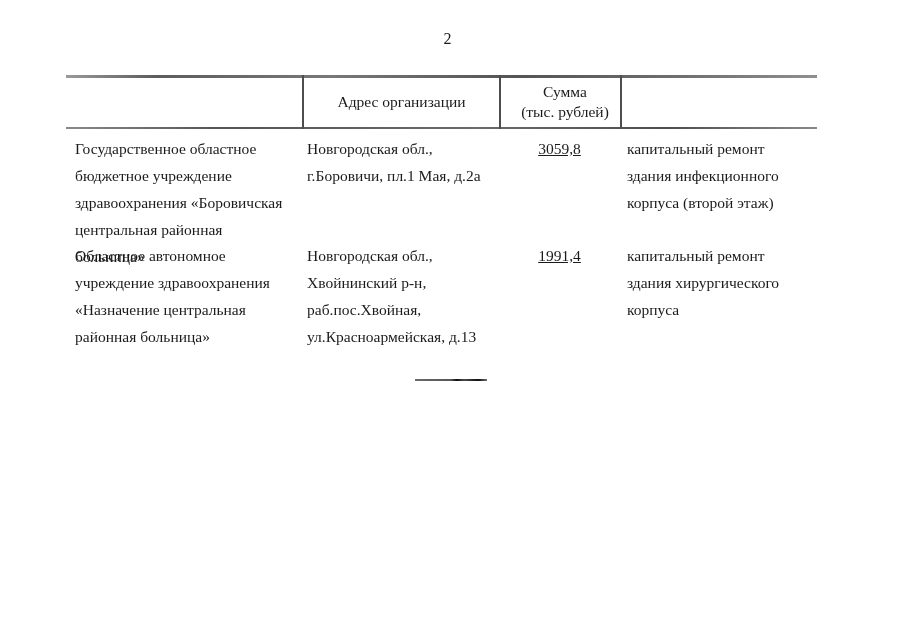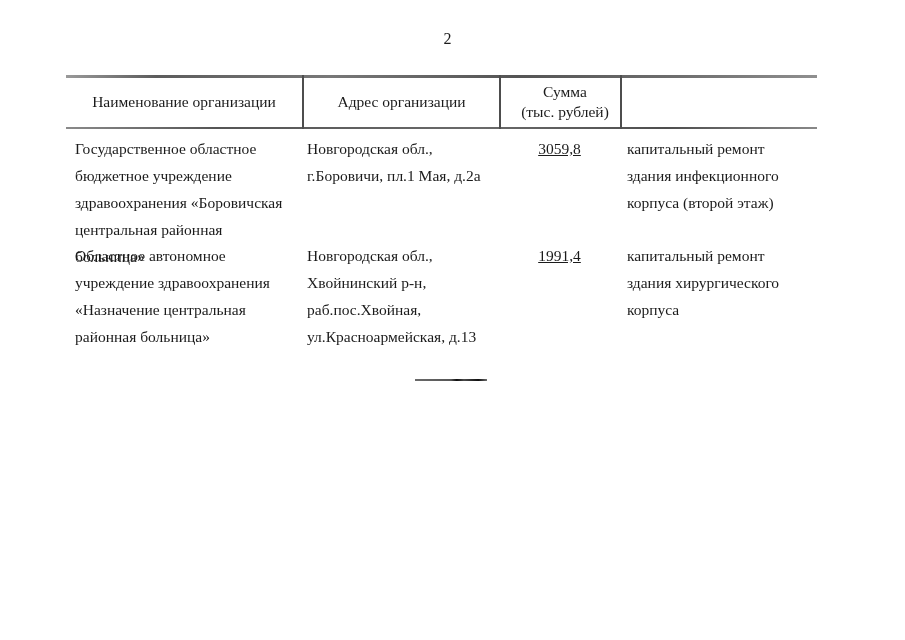--- a/index.html
+++ b/index.html
@@ -86,21 +86,20 @@
 <div class="page">
 
   <div class="page-number">2</div>
 
   <div class="rule table-top"></div>
   <div class="rule header-bottom"></div>
   <div class="rule v v1"></div>
   <div class="rule v v2"></div>
   <div class="rule v v3"></div>
 
-  <div class="th c1">Наименование организации</div>
   <div class="th c2">Адрес организации</div>
   <div class="th c3">Сумма
 (тыс. рублей)</div>
 
   <div class="row1">
     <div class="td org">Государственное областное
 бюджетное учреждение
 здравоохранения «Боровичская
 центральная районная
 больница»</div>

